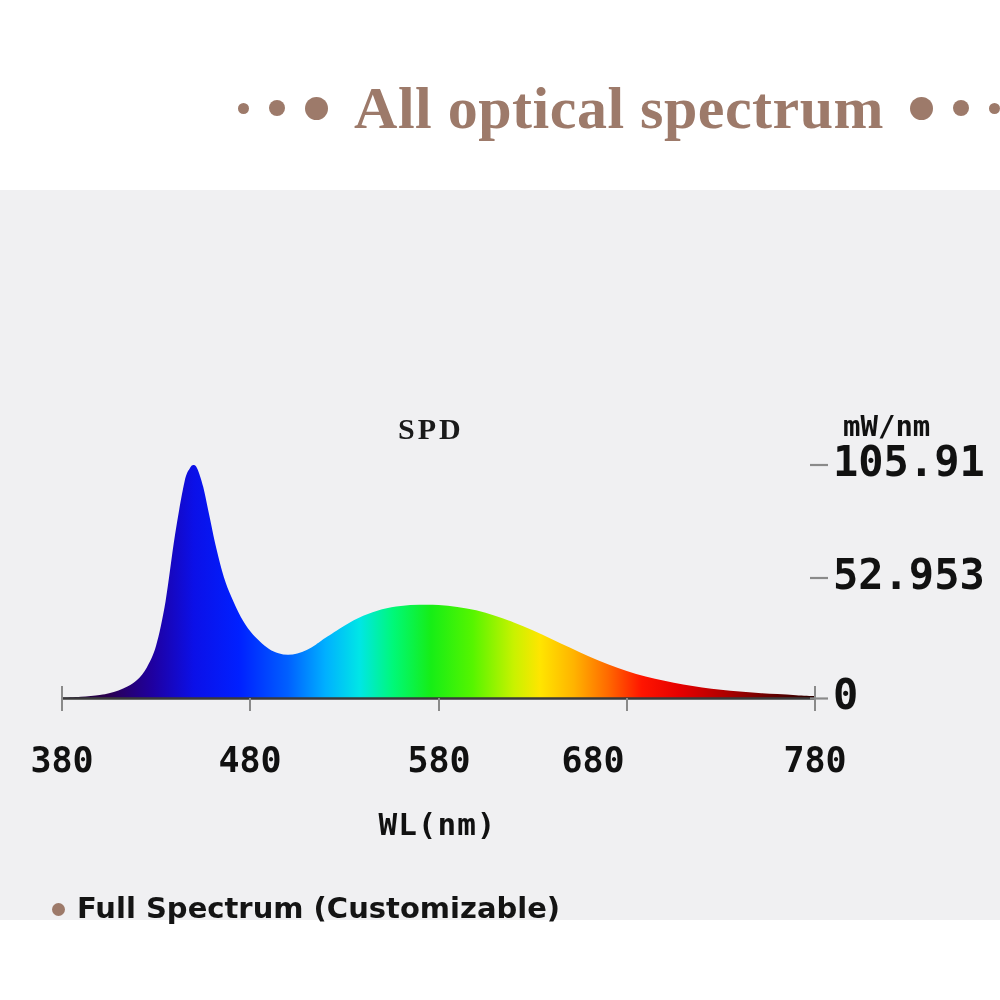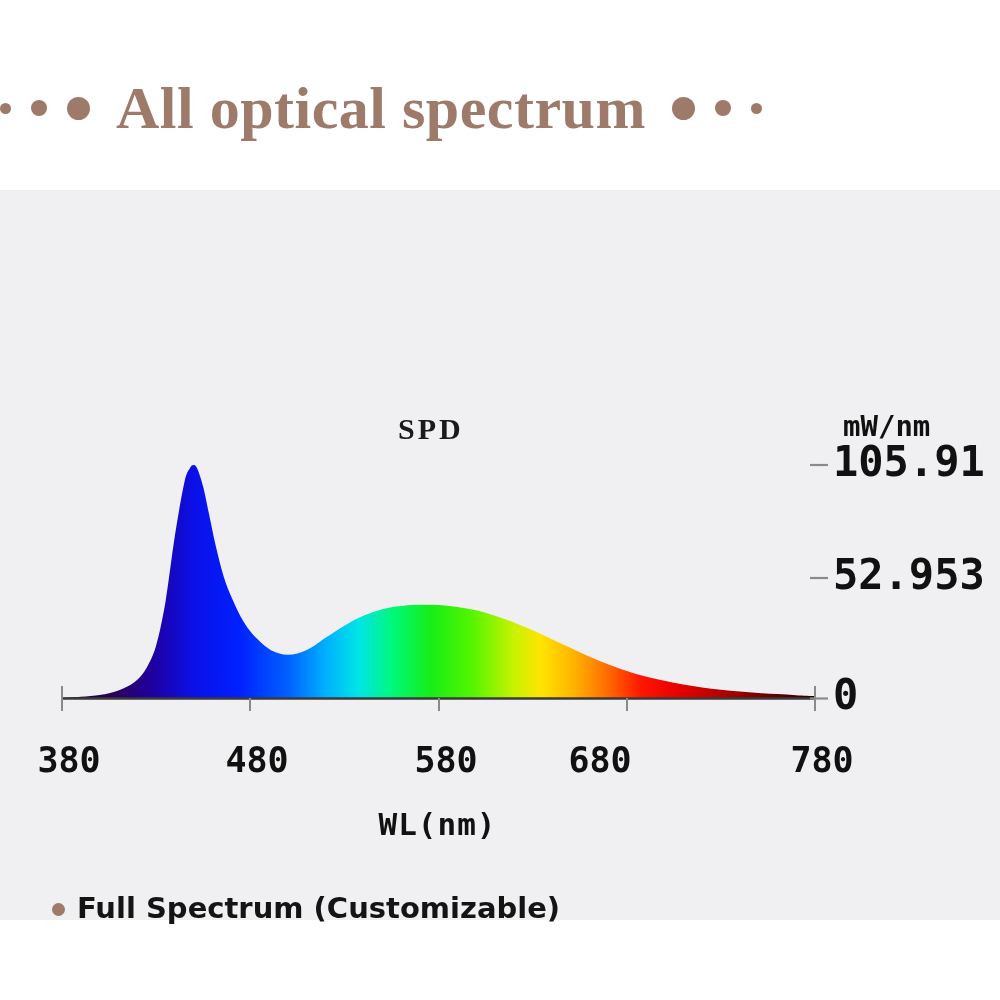--- a/index.html
+++ b/index.html
@@ -22,21 +22,21 @@
 
   
   .title-band {
     position: absolute;
     left: 0; top: 0;
     width: 1000px;
     height: 206px;
     background: #ffffff;
     display: flex;
     align-items: center;
-    justify-content: flex-start;
+    justify-content: flex-end;
   }
   .title-row {
     display: flex;
     align-items: center;
     gap: 0;
     transform: translateY(5px);
   }
   .dot {
     border-radius: 50%;
     background: #9d7a6a;
@@ -116,21 +116,20 @@
   .xtick-label {
     position: absolute;
     font-family: "DejaVu Sans Mono", "Liberation Mono", monospace;
     font-size: 35px;
     font-weight: bold;
     color: #111111;
     white-space: nowrap;
     line-height: 1;
     transform: translateX(-50%);
     top: 553px;
-    margin-left: 7px;
   }
   .xaxis-title {
     position: absolute;
     left: 0;
     top: 616px;
     width: 875px;
     text-align: center;
     font-family: "DejaVu Sans Mono", "Liberation Mono", monospace;
     font-size: 31px;
     font-weight: bold;

